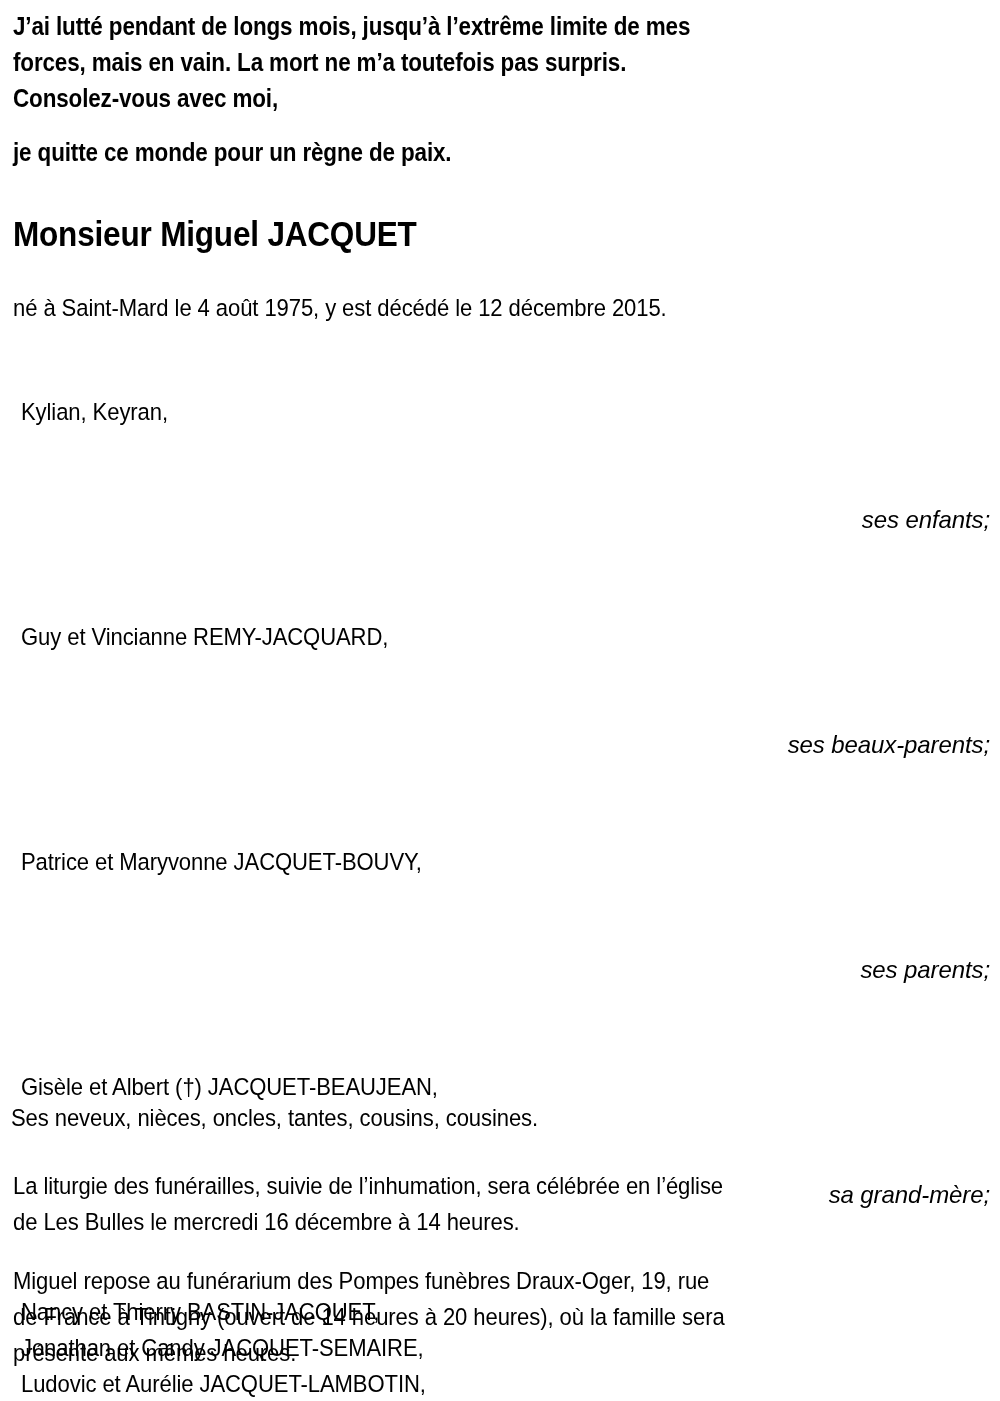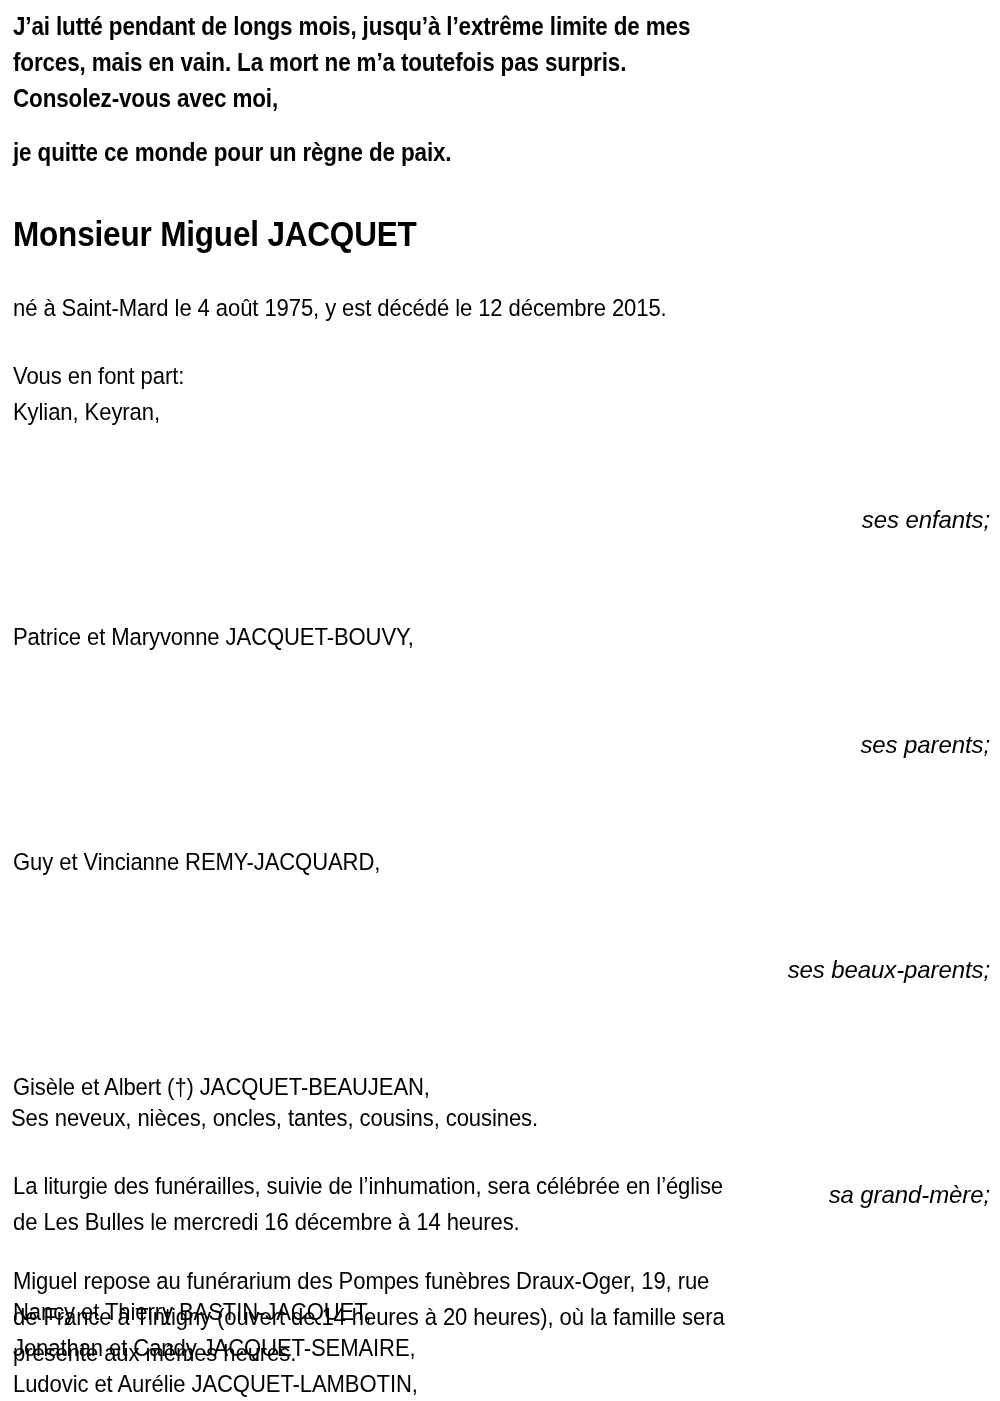--- a/index.html
+++ b/index.html
@@ -94,21 +94,21 @@
     position: absolute;
     left: 0;
     top: 394px;
     width: 1000px;
   }
   .fam-group {
     position: relative;
     width: 1000px;
   }
   .fam-names {
-    padding-left: 13px;
+    padding-left: 21px;
   }
   .fam-relation {
     text-align: right;
     padding-right: 10px;
     font-family: "Liberation Sans Narrow", "Liberation Sans", sans-serif;
     font-style: italic;
     font-weight: normal;
     font-size: 24px;
     line-height: 36px;
     letter-spacing: -0.1px;
@@ -151,50 +151,47 @@
     <div class="quote-line">Consolez-vous avec moi,</div>
     <div class="quote-line gap">je quitte ce monde pour un règne de paix.</div>
   </div>
 
   <div class="deceased-name">Monsieur Miguel JACQUET</div>
 
   <div class="birth-death">
     <div class="body-line">né à Saint-Mard le 4 août 1975, y est décédé le 12 décembre 2015.</div>
   </div>
 
-  <div class="announce">
-    <div class="body-line">Vous en font part:</div>
-  </div>
 
   <div class="family">
 
     <div class="fam-group">
       <div class="fam-names">
         <div class="body-line">Kylian, Keyran,</div>
       </div>
       <div class="fam-relation">
         <span class="rel-line">ses enfants;</span>
       </div>
     </div>
 
     <div class="fam-group">
       <div class="fam-names">
+        <div class="body-line">Guy et Vincianne REMY-JACQUARD,</div>
+      </div>
+      <div class="fam-relation">
+        <span class="rel-line">ses beaux-parents;</span>
+      </div>
+    </div>
+
+    <div class="fam-group">
+      <div class="fam-names">
         <div class="body-line">Patrice et Maryvonne JACQUET-BOUVY,</div>
       </div>
       <div class="fam-relation">
         <span class="rel-line">ses parents;</span>
-      </div>
-    </div>
-
-    <div class="fam-group">
-      <div class="fam-names">
-        <div class="body-line">Guy et Vincianne REMY-JACQUARD,</div>
-      </div>
-      <div class="fam-relation">
-        <span class="rel-line">ses beaux-parents;</span>
       </div>
     </div>
 
     <div class="fam-group">
       <div class="fam-names">
         <div class="body-line">Gisèle et Albert (†) JACQUET-BEAUJEAN,</div>
       </div>
       <div class="fam-relation">
         <span class="rel-line">sa grand-mère;</span>
       </div>

